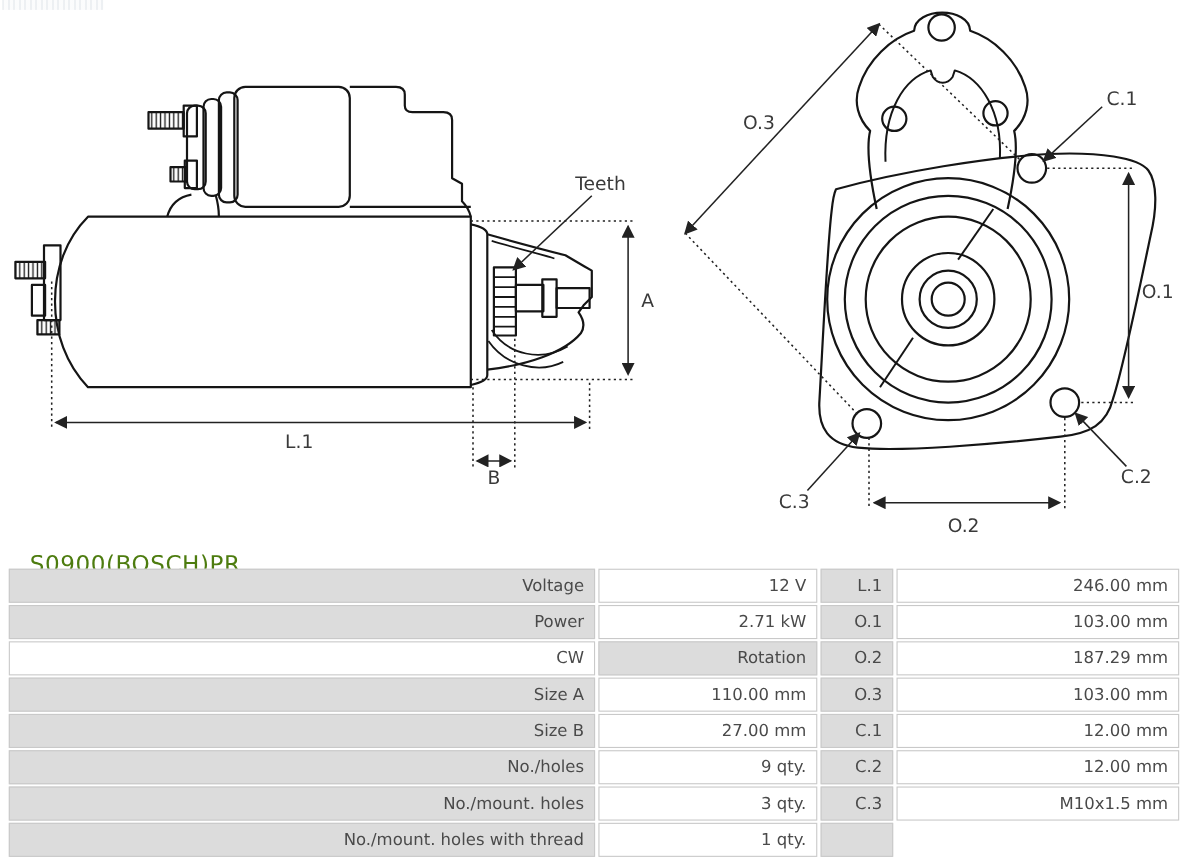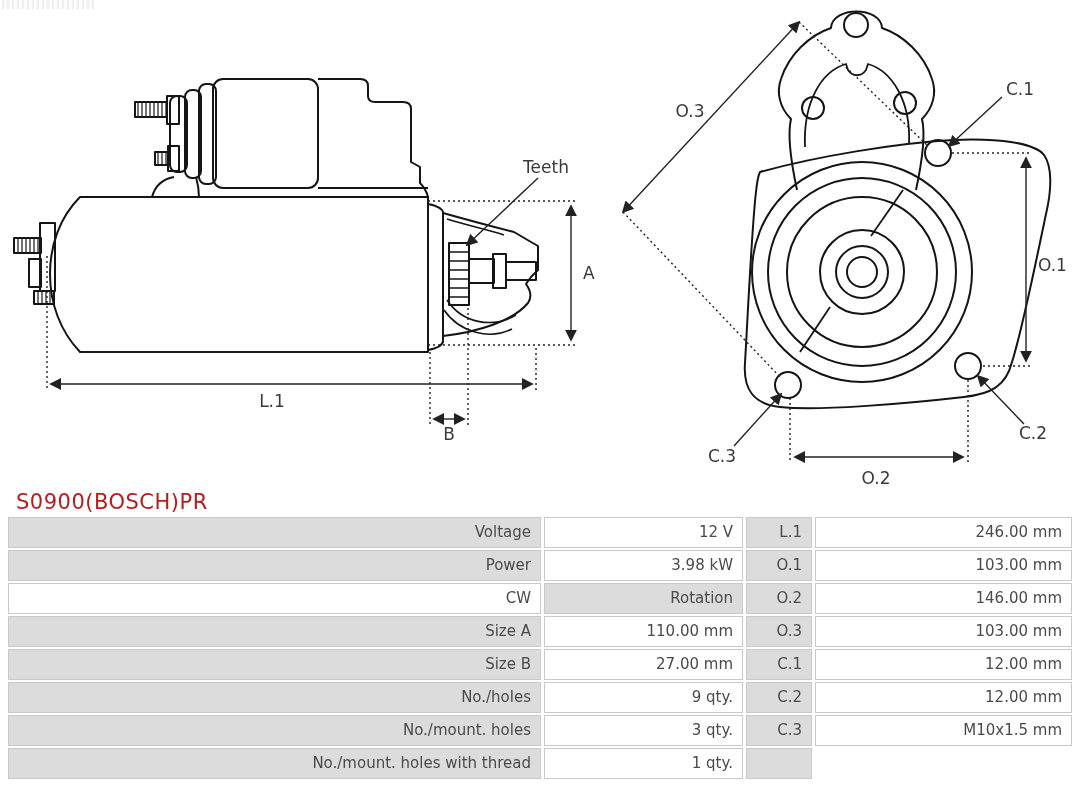--- a/index.html
+++ b/index.html
@@ -7,22 +7,22 @@
     position:relative;width:1080px;height:786px;background:#fff;overflow:hidden;
     font-family:"DejaVu Sans","Liberation Sans",sans-serif;
   }
   .watermark{
     position:absolute;left:2px;top:0;width:92px;height:9px;opacity:.35;
     background:repeating-linear-gradient(90deg,#ccd4dc 0 2px,#f4f6f8 2px 5px);
   }
   .drawing{position:absolute;left:0;top:0;}
   .dim-label{fill:#3a3a3a;font-size:17px;}
   .page-title{
-    position:absolute;left:12px;top:486px;margin:4px;
-    color:#b91c1c;font-size:21px;font-weight:400;letter-spacing:.5px;
+    position:absolute;left:12px;top:486px;margin:15px;
+    color:#4d7c0f;font-size:21px;font-weight:400;letter-spacing:.5px;
   }
   .spec-table{
     position:absolute;left:8px;top:517px;width:1064px;
     display:grid;grid-template-columns:533px 199px 66px auto;
     column-gap:3px;row-gap:2px;
   }
   .cell{
     height:31px;line-height:29px;font-size:15px;color:#4a4a4a;
     text-align:right;padding:0 9px 0 4px;box-sizing:border-box;
     border:1px solid #c9c9c9;background:#fff;white-space:nowrap;overflow:hidden;
@@ -155,28 +155,28 @@
   <h1 class="page-title">S0900(BOSCH)PR</h1>
 
   <div class="spec-table">
 
     <div class="cell gray">Voltage</div>
     <div class="cell">12 V</div>
     <div class="cell gray">L.1</div>
     <div class="cell">246.00 mm</div>
 
     <div class="cell gray">Power</div>
-    <div class="cell">3.98 kW</div>
+    <div class="cell">2.71 kW</div>
     <div class="cell gray">O.1</div>
     <div class="cell">103.00 mm</div>
 
     <div class="cell">CW</div>
     <div class="cell gray">Rotation</div>
     <div class="cell gray">O.2</div>
-    <div class="cell">146.00 mm</div>
+    <div class="cell">187.29 mm</div>
 
     <div class="cell gray">Size A</div>
     <div class="cell">110.00 mm</div>
     <div class="cell gray">O.3</div>
     <div class="cell">103.00 mm</div>
 
     <div class="cell gray">Size B</div>
     <div class="cell">27.00 mm</div>
     <div class="cell gray">C.1</div>
     <div class="cell">12.00 mm</div>

